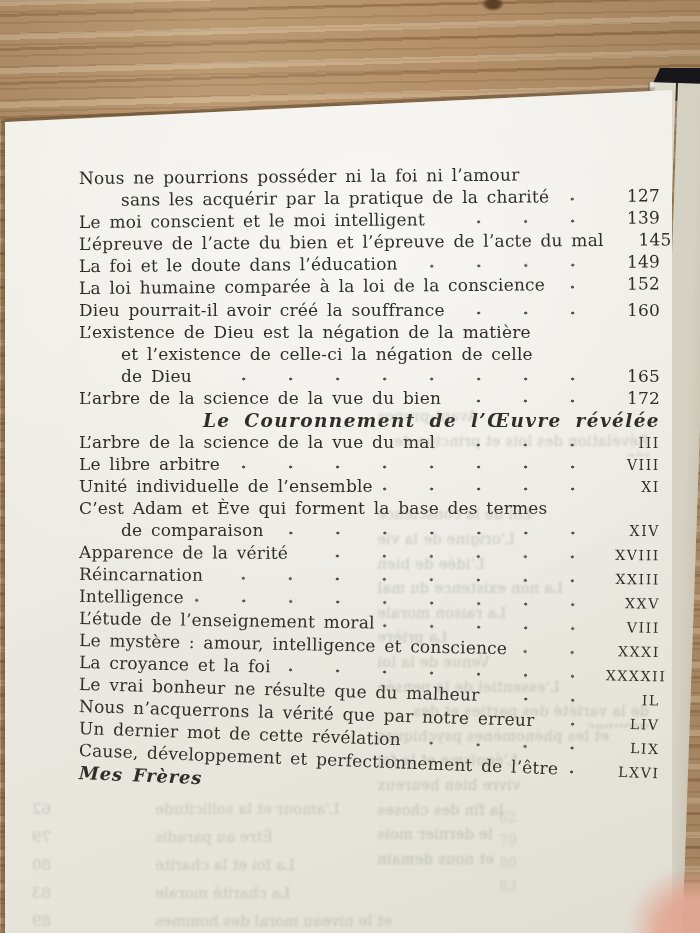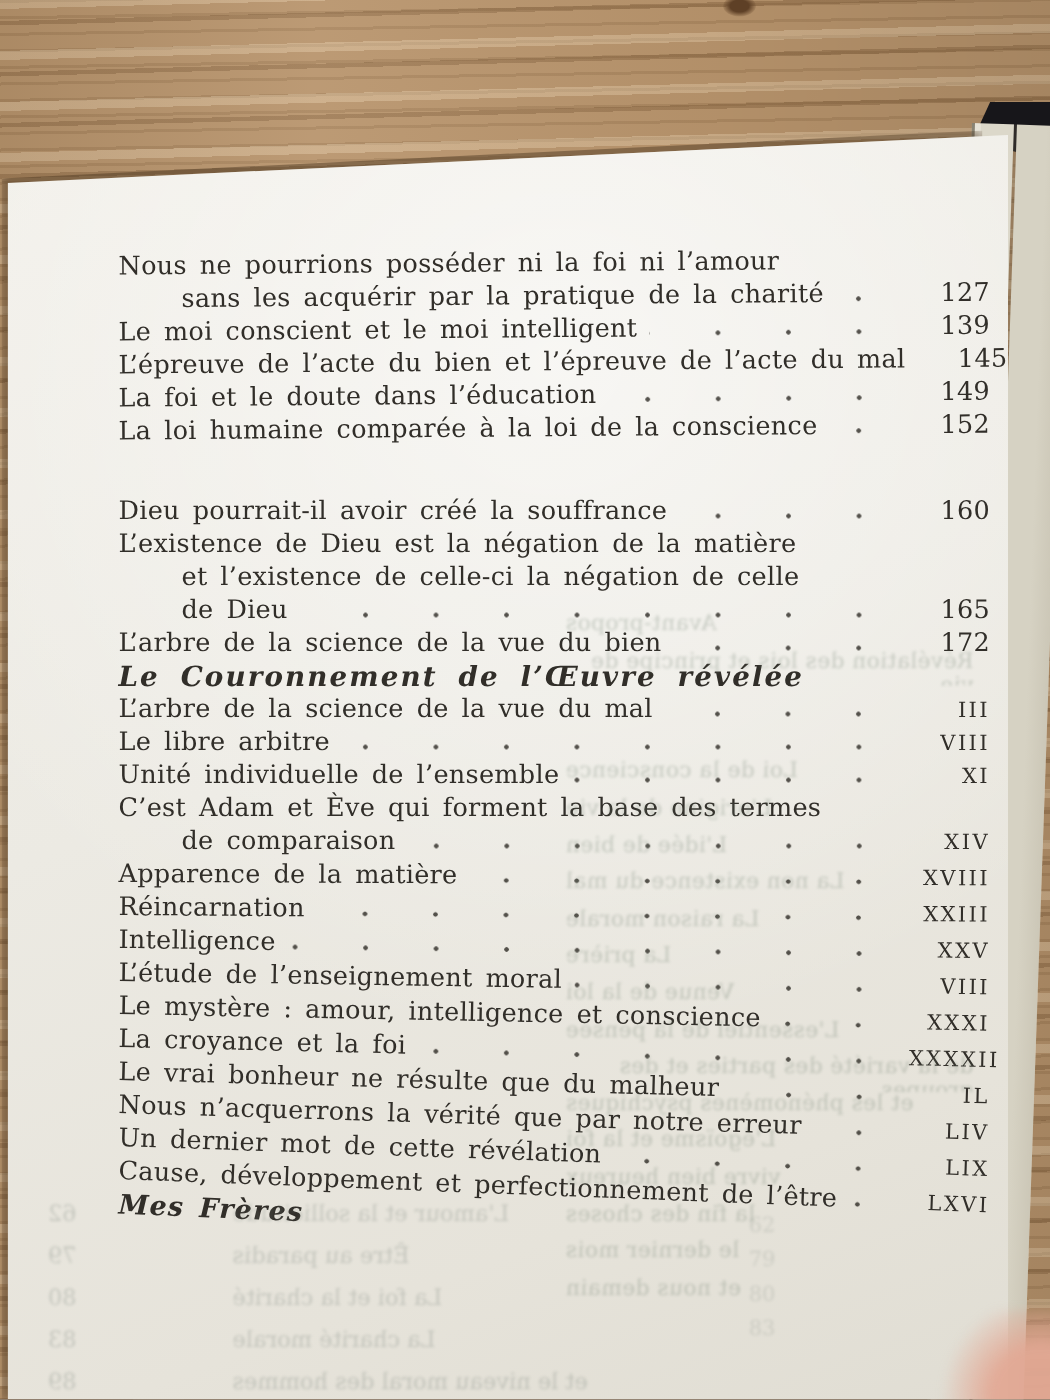--- a/index.html
+++ b/index.html
@@ -87,42 +87,42 @@
         <div class="toc-row" style="transform: rotate(-0.45deg);">
           <span class="t">La foi et le doute dans l’éducation</span>
           <span class="leader"></span>
           <span class="num">149</span>
         </div>
         <div class="toc-row" style="transform: rotate(-0.45deg);">
           <span class="t">La loi humaine comparée à la loi de la conscience</span>
           <span class="leader"></span>
           <span class="num">152</span>
         </div>
-        <div class="toc-row" style="transform: rotate(0deg); margin-top: 31px;">
+        <div class="toc-row" style="transform: rotate(0deg);">
           <span class="t">Dieu pourrait-il avoir créé la souffrance</span>
           <span class="leader"></span>
           <span class="num">160</span>
         </div>
         <div class="toc-row" style="transform: rotate(0deg);">
           <span class="t">L’existence de Dieu est la négation de la matière</span>
         </div>
         <div class="toc-row ind1" style="transform: rotate(0deg); text-align: center;">
           <span class="t">et l’existence de celle-ci la négation de celle</span>
         </div>
         <div class="toc-row ind1" style="transform: rotate(0deg);">
           <span class="t">de Dieu</span>
           <span class="leader"></span>
           <span class="num">165</span>
         </div>
         <div class="toc-row" style="transform: rotate(0deg);">
           <span class="t">L’arbre de la science de la vue du bien</span>
           <span class="leader"></span>
           <span class="num">172</span>
         </div>
-        <div class="toc-row row-heading" style="transform: rotate(0deg);">
+        <div class="toc-row row-heading" style="transform: rotate(0deg); justify-content: flex-end;">
           <span class="t">Le Couronnement de l’Œuvre révélée</span>
         </div>
         <div class="toc-row" style="transform: rotate(0deg);">
           <span class="t">L’arbre de la science de la vue du mal</span>
           <span class="leader"></span>
           <span class="num roman">III</span>
         </div>
         <div class="toc-row" style="transform: rotate(0deg);">
           <span class="t">Le libre arbitre</span>
           <span class="leader"></span>
@@ -135,21 +135,21 @@
         </div>
         <div class="toc-row" style="transform: rotate(0deg);">
           <span class="t">C’est Adam et Ève qui forment la base des termes</span>
         </div>
         <div class="toc-row ind1" style="transform: rotate(0deg);">
           <span class="t">de comparaison</span>
           <span class="leader"></span>
           <span class="num roman">XIV</span>
         </div>
         <div class="toc-row" style="transform: rotate(0.22deg);">
-          <span class="t">Apparence de la matière</span>
+          <span class="t">Apparence de la vérité</span>
           <span class="leader"></span>
           <span class="num roman">XVIII</span>
         </div>
         <div class="toc-row" style="transform: rotate(0.44deg);">
           <span class="t">Réincarnation</span>
           <span class="leader"></span>
           <span class="num roman">XXIII</span>
         </div>
         <div class="toc-row" style="transform: rotate(0.66deg);">
           <span class="t">Intelligence</span>

